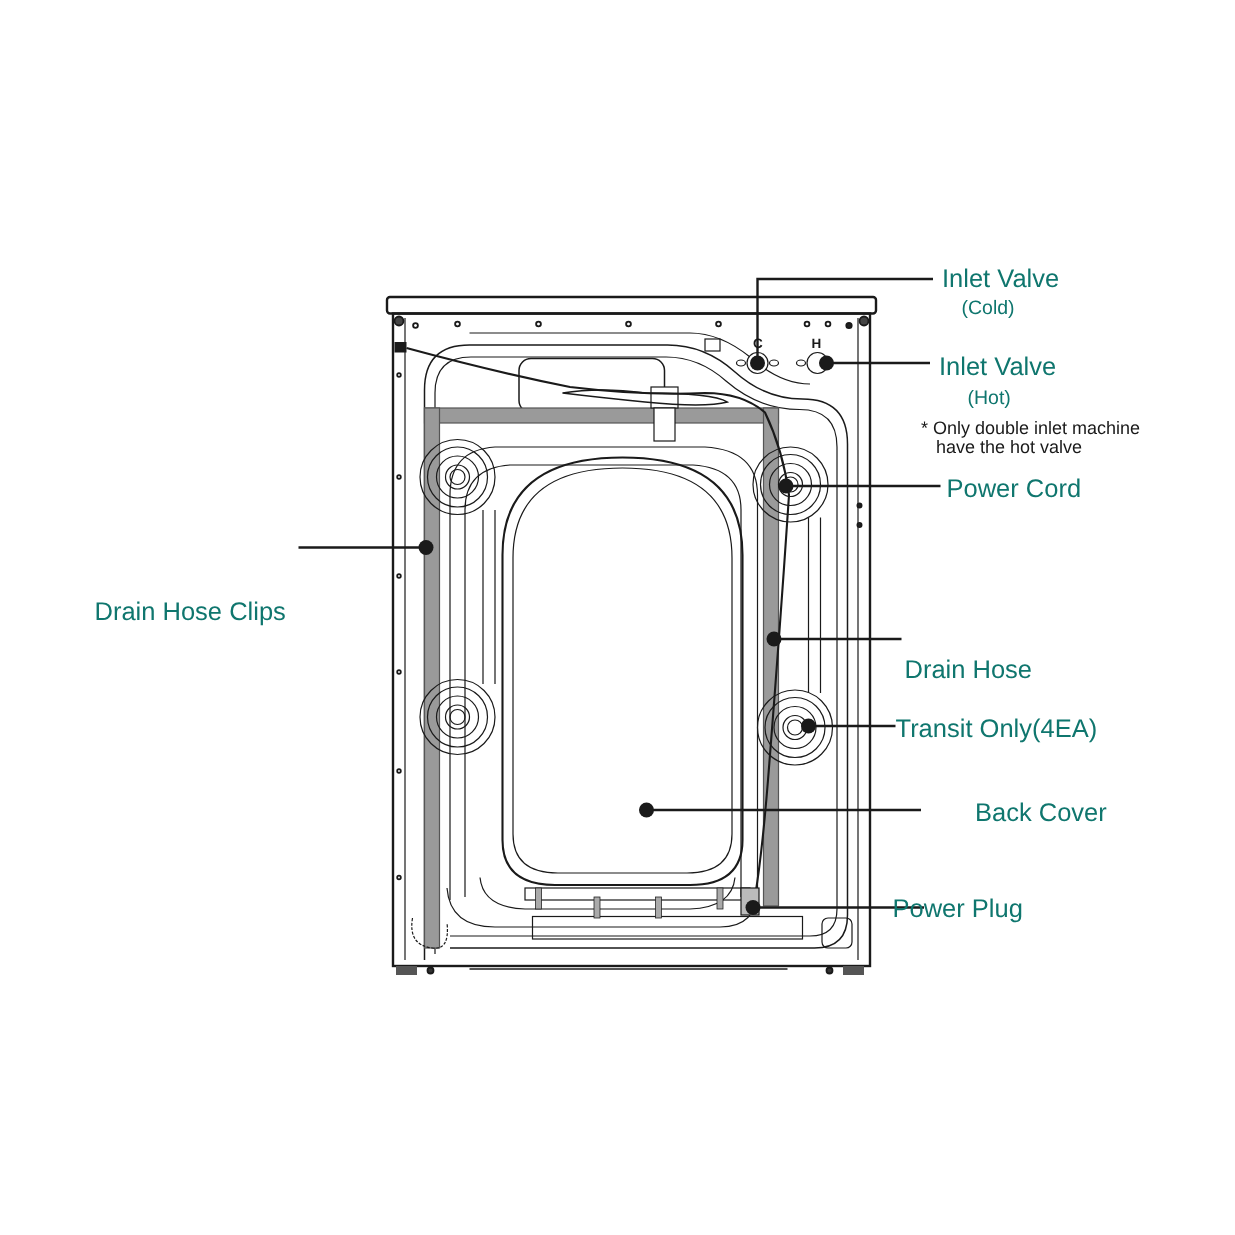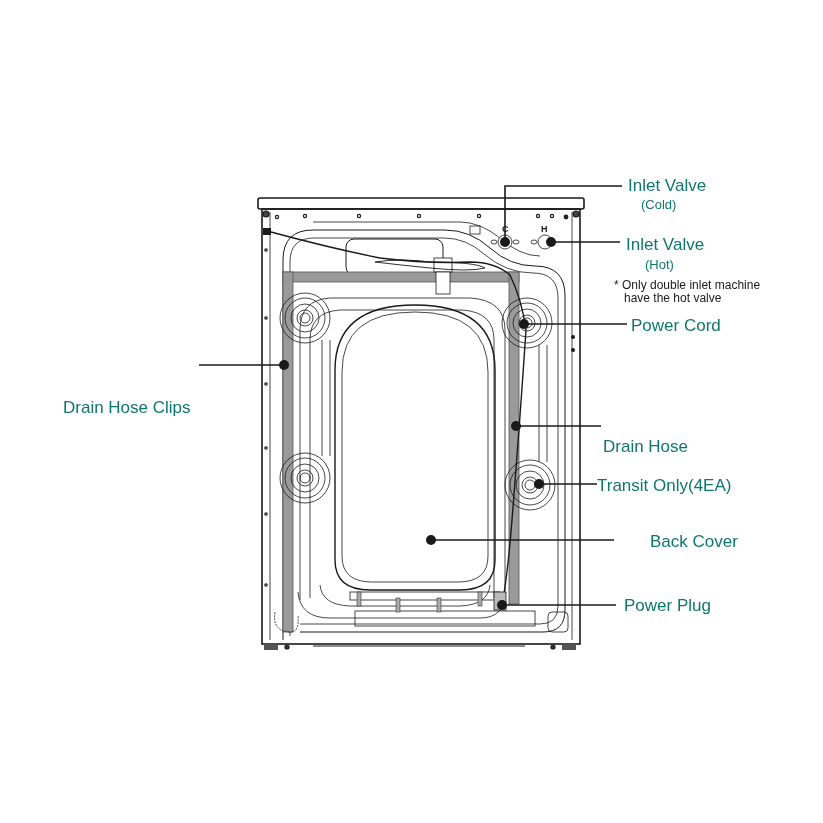--- a/index.html
+++ b/index.html
@@ -164,13 +164,13 @@
 <div class="label" style="left:626px; top:235px;">Inlet Valve</div>
 <div class="label big" style="left:645px; top:254px;">(Hot)</div>
 <div class="note" style="left:614px; top:279px;">* Only double inlet machine</div>
 <div class="note" style="left:624px; top:292px;">have the hot valve</div>
 
 <div class="label" style="left:631px; top:316px;">Power Cord</div>
 <div class="label" style="left:63px; top:366px;margin-top:32px;">Drain Hose Clips</div>
 <div class="label" style="left:603px; top:437px;">Drain Hose</div>
 <div class="label" style="left:597px; top:476px;">Transit Only(4EA)</div>
 <div class="label" style="left:616px; top:532px;margin-left:34px;">Back Cover</div>
-<div class="label" style="left:624px; top:596px;text-align:right;">Power Plug</div>
+<div class="label" style="left:595px; top:596px;text-align:right;">Power Plug</div>
 
 </body></html>

